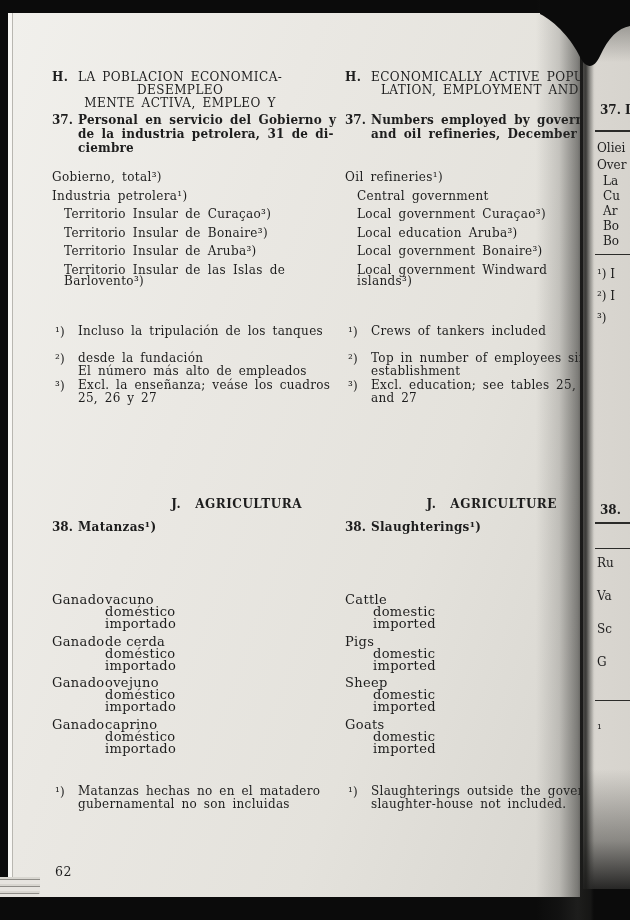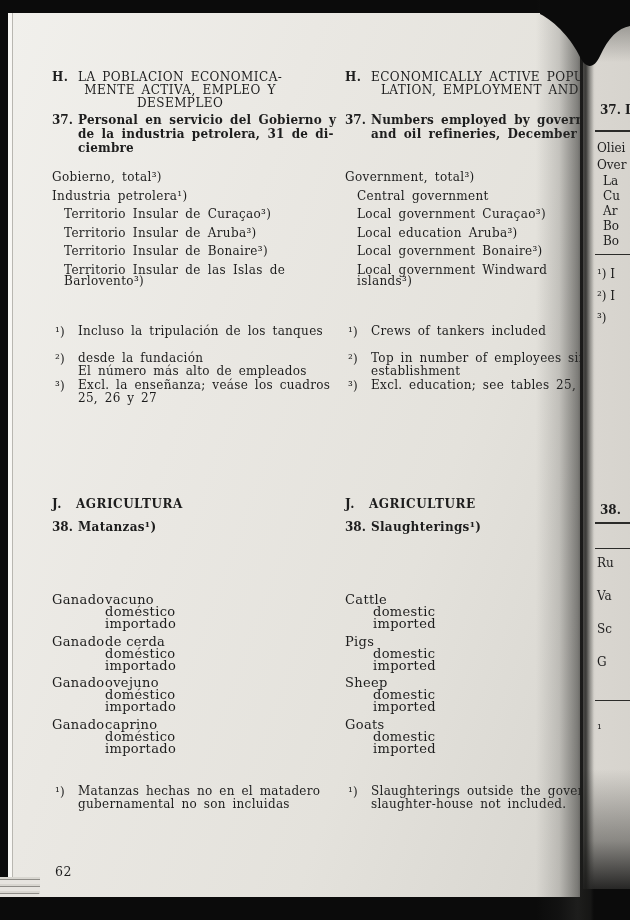--- a/index.html
+++ b/index.html
@@ -43,21 +43,21 @@
   .rows{top:155px;font-size:12px;letter-spacing:.35px;word-spacing:2.8px;}
   .rows .r{line-height:18.5px;white-space:nowrap;}
   .rows .i1{padding-left:12px;}
   .rows .wrap{line-height:13px;margin-top:-4px;}
   
   .fn{display:flex;font-size:12px;letter-spacing:.3px;word-spacing:2.6px;}
   .fn .m{width:23px;flex:none;padding-left:3px;}
   .fn .fl div{line-height:12.5px;white-space:nowrap;}
   .fn1{top:312px}.fn2{top:339px}.fn3{top:366px}
   
-  .j-head{top:484px;width:100%;font-weight:bold;font-size:12px;
+  .j-head{top:484px;width:100%;text-align:right;font-weight:bold;font-size:12px;
           letter-spacing:.5px;white-space:nowrap;}
   .j-head .jt{margin-left:14px;}
   .j-item{top:507px;}
   .j-item .it{font-weight:bold;font-size:12px;letter-spacing:.3px;white-space:nowrap;}
   
   .animals{top:581px;font-size:13px;letter-spacing:.35px;}
   .group{margin-bottom:5.5px;}
   .group div{line-height:12px;white-space:nowrap;}
   .gname{display:flex;}
   .col-es .pre{width:53px;flex:none;}
@@ -99,40 +99,40 @@
 <body>
 
 <div class="page">
 
   <div class="col col-es">
 
     <div class="blk h-title hang">
       <span class="no">H.</span>
       <span class="lines">
         <div>LA POBLACION ECONOMICA-</div>
+        <div>DESEMPLEO</div>
         <div>MENTE ACTIVA, EMPLEO Y</div>
-        <div>DESEMPLEO</div>
       </span>
     </div>
 
     <div class="blk h-item hang">
       <span class="no">37.</span>
       <span class="lines">
         <div>Personal en servicio del Gobierno y</div>
         <div>de la industria petrolera, 31 de di-</div>
         <div>ciembre</div>
       </span>
     </div>
 
     <div class="blk rows">
       <div class="r">Gobierno, total³)</div>
       <div class="r">Industria petrolera¹)</div>
       <div class="r i1">Territorio Insular de Curaçao³)</div>
+      <div class="r i1">Territorio Insular de Bonaire³)</div>
       <div class="r i1">Territorio Insular de Aruba³)</div>
-      <div class="r i1">Territorio Insular de Bonaire³)</div>
       <div class="r i1">Territorio Insular de las Islas de</div>
       <div class="r i1 wrap">Barlovento³)</div>
     </div>
 
     <div class="blk fn fn1">
       <span class="m">¹)</span>
       <span class="fl">
         <div>Incluso la tripulación de los tanques</div>
       </span>
     </div>
@@ -216,21 +216,21 @@
 
     <div class="blk h-item hang">
       <span class="no">37.</span>
       <span class="lines">
         <div>Numbers employed by government</div>
         <div>and oil refineries, December 31st</div>
       </span>
     </div>
 
     <div class="blk rows">
-      <div class="r">Government, total³)</div>
+      <div class="r">Oil refineries¹)</div>
       <div class="r i1">Central government</div>
       <div class="r i1">Local government Curaçao³)</div>
       <div class="r i1">Local education Aruba³)</div>
       <div class="r i1">Local government Bonaire³)</div>
       <div class="r i1">Local government Windward</div>
       <div class="r i1 wrap">islands³)</div>
     </div>
 
     <div class="blk fn fn1">
       <span class="m">¹)</span>
@@ -242,20 +242,21 @@
       <span class="m">²)</span>
       <span class="fl">
         <div>Top in number of employees since</div>
         <div>establishment</div>
       </span>
     </div>
     <div class="blk fn fn3">
       <span class="m">³)</span>
       <span class="fl">
         <div>Excl. education; see tables 25, 26</div>
+        <div>and 27</div>
       </span>
     </div>
 
     <div class="blk j-head">
       <span>J.</span><span class="jt">AGRICULTURE</span>
     </div>
 
     <div class="blk j-item hang">
       <span class="no">38.</span>
       <span class="it">Slaughterings¹)</span>

